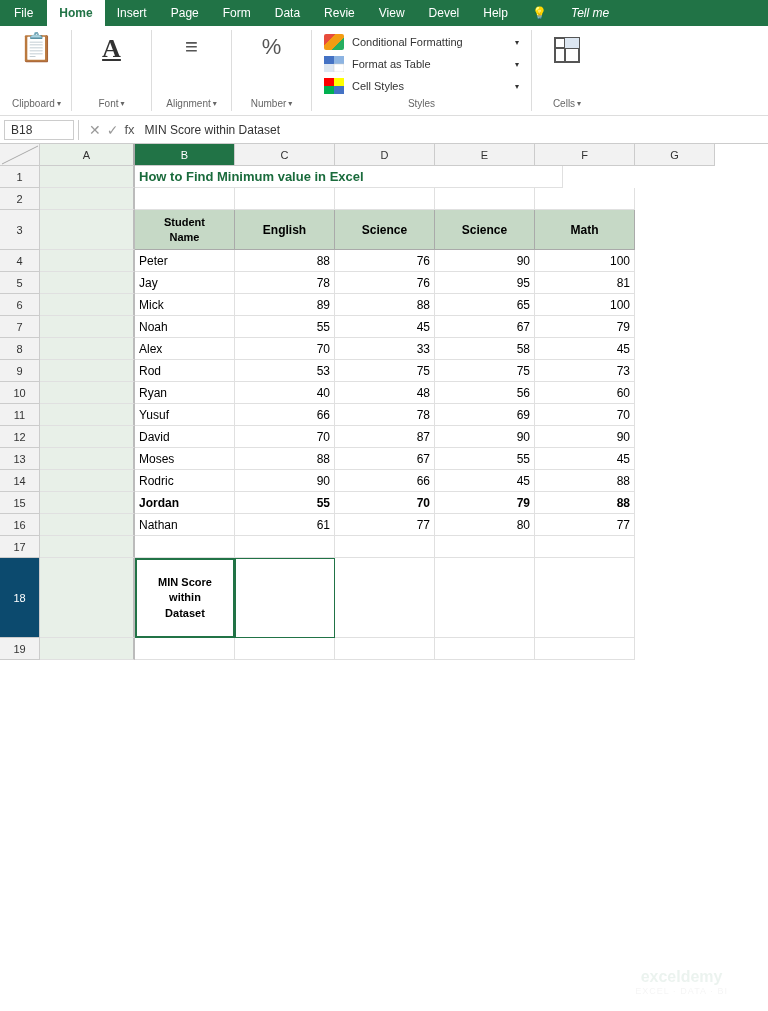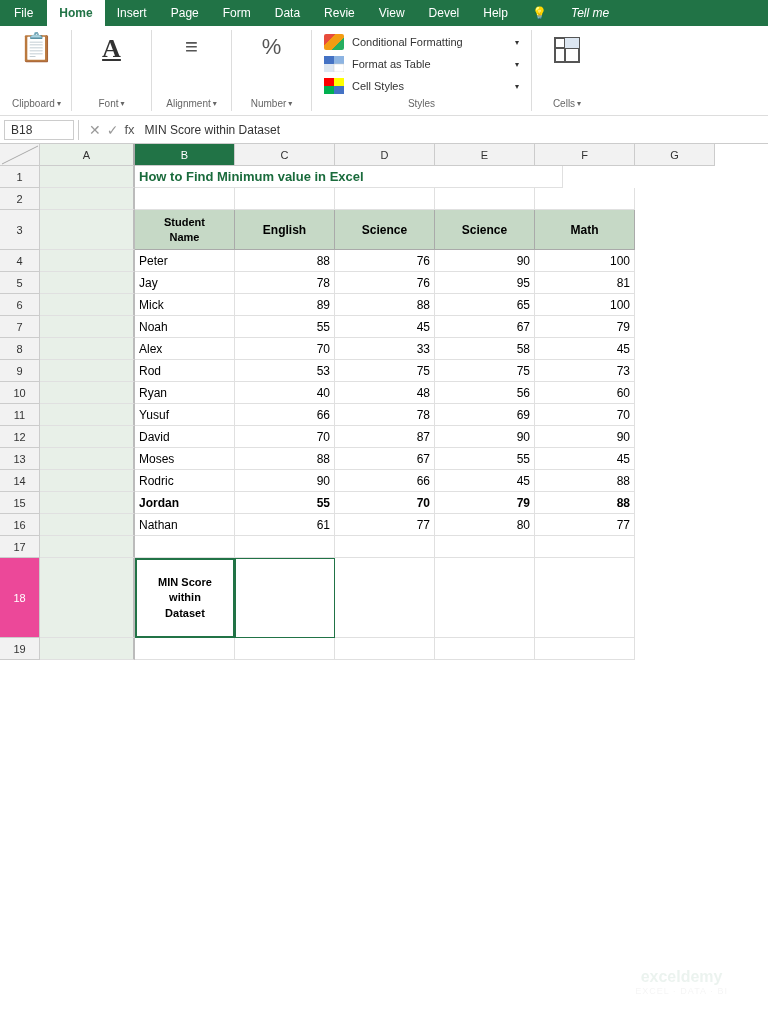--- a/index.html
+++ b/index.html
@@ -31,21 +31,21 @@
 
     
     .spreadsheet { display: flex; flex-direction: column; overflow: hidden; }
     .col-header-row { display: flex; }
     .row-num-spacer { width: 40px; min-width: 40px; background: #f2f2f2; border-bottom: 1px solid #ccc; border-right: 1px solid #ccc; height: 22px; }
     .col-header { background: #f2f2f2; border-bottom: 1px solid #ccc; border-right: 1px solid #ccc; text-align: center; font-size: 11px; color: #333; height: 22px; line-height: 22px; display: flex; align-items: center; justify-content: center; }
 
     .grid-body { display: flex; overflow: hidden; }
     .row-numbers { display: flex; flex-direction: column; min-width: 40px; }
     .row-num { background: #f2f2f2; border-bottom: 1px solid #ccc; border-right: 1px solid #ccc; text-align: center; font-size: 11px; color: #333; display: flex; align-items: center; justify-content: center; }
-    .row-num.active { background: #ec4899; color: #fff; }
+    .row-num.active { background: #0c4a6e; color: #fff; }
 
     .grid-cells { flex: 1; }
     .grid-row { display: flex; }
     .cell { border-bottom: 1px solid #e0e0e0; border-right: 1px solid #e0e0e0; font-size: 12px; display: flex; align-items: center; overflow: hidden; }
     .cell.header-cell { background: #c6d9c6; font-weight: bold; text-align: center; justify-content: center; border-color: #aaa; }
     .cell.title-cell { color: #1a6b3c; font-weight: bold; font-size: 13px; }
     .cell.num { justify-content: flex-end; padding-right: 4px; }
     .cell.text { justify-content: flex-start; padding-left: 4px; }
     .cell.min-score { background: #fff; border: 2px solid #217346; text-align: center; justify-content: center; font-weight: bold; font-size: 11px; line-height: 1.3; }
 

